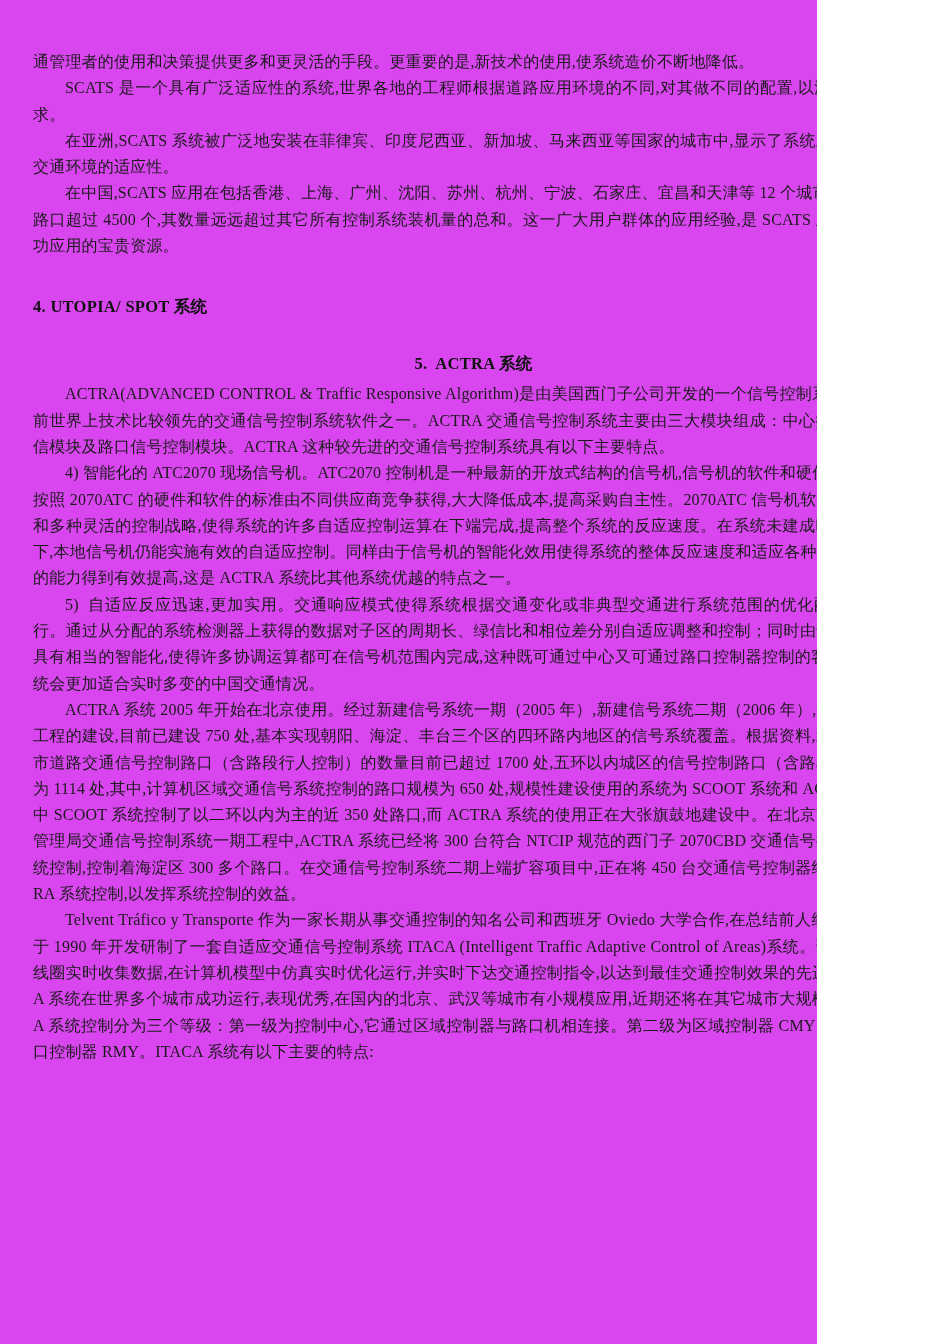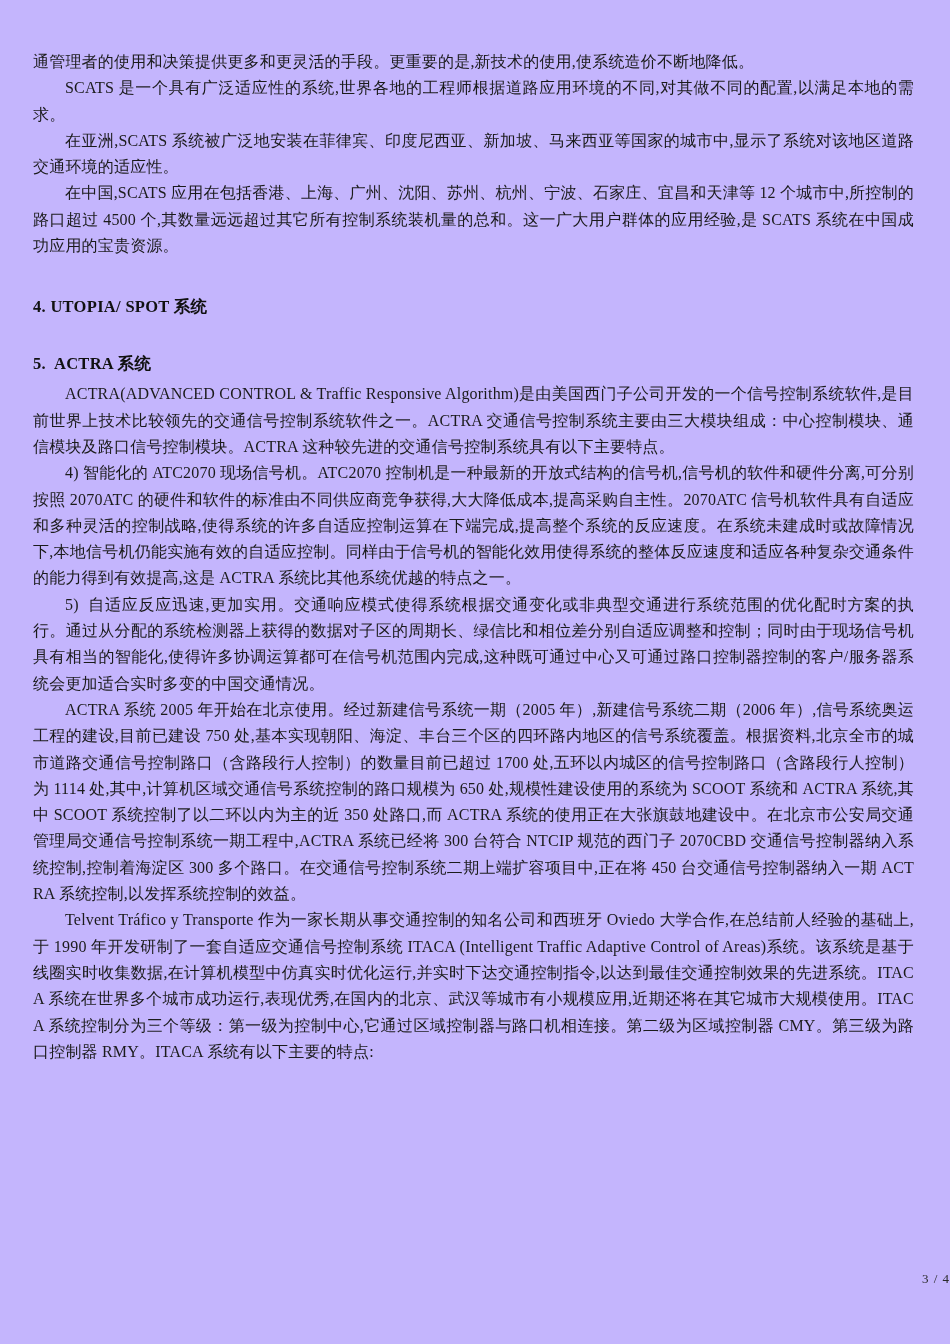--- a/index.html
+++ b/index.html
@@ -2,23 +2,23 @@
 <html lang="zh"><head>
 <meta charset="utf-8">
 <style>
   html, body {
     margin: 0;
     padding: 0;
     background: #ffffff;
   }
   .page {
     position: relative;
-    width: 950px;
+    width: 817px;
     height: 1344px;
-    background: #c4b5fd;
+    background: #d946ef;
     color: #1b1b1b;
     font-family: "Liberation Serif", "DejaVu Serif", serif;
     overflow: hidden;
   }
   .content {
     position: absolute;
     top: 49px;
     left: 33px;
     width: 881px;
   }
@@ -36,21 +36,21 @@
   }
   .heading {
     margin: 0;
     font-size: 16.5px;
     font-weight: bold;
     line-height: 27px;
     letter-spacing: 0.3px;
     color: #111111;
   }
   .heading.h-utopia { margin-top: 34px; margin-bottom: 3px; }
-  .heading.h-actra  { margin-top: 30px; margin-bottom: 4px; }
+  .heading.h-actra  { margin-top: 30px; margin-bottom: 4px; text-align: center; }
   .heading.h-itaca  { margin-top: 17px; margin-bottom: 0; }
   .page-footer {
     position: absolute;
     top: 1270px;
     left: 0;
     width: 950px;
     text-align: right;
     font-size: 13px;
     line-height: 18px;
     color: #2a2a2a;

